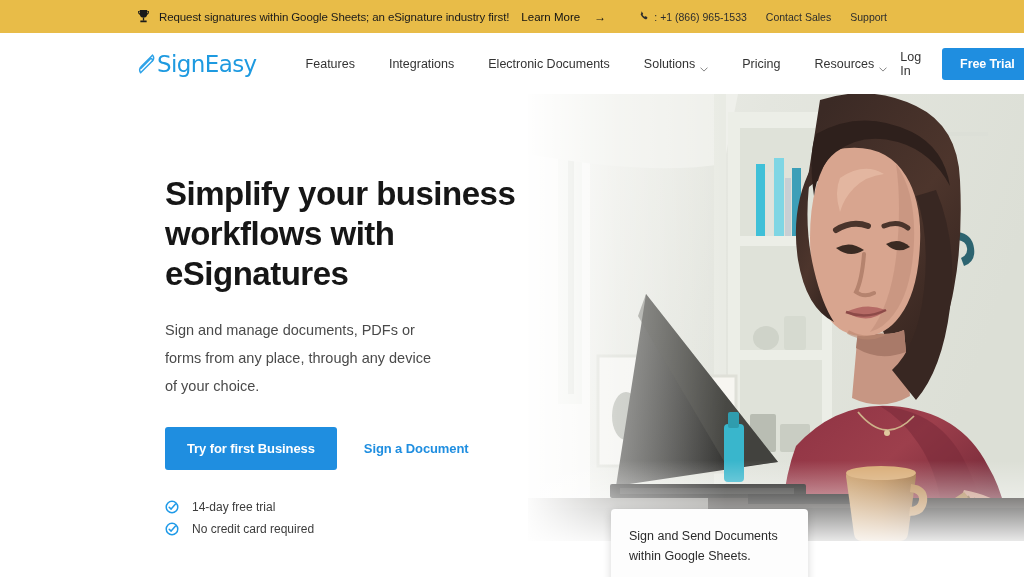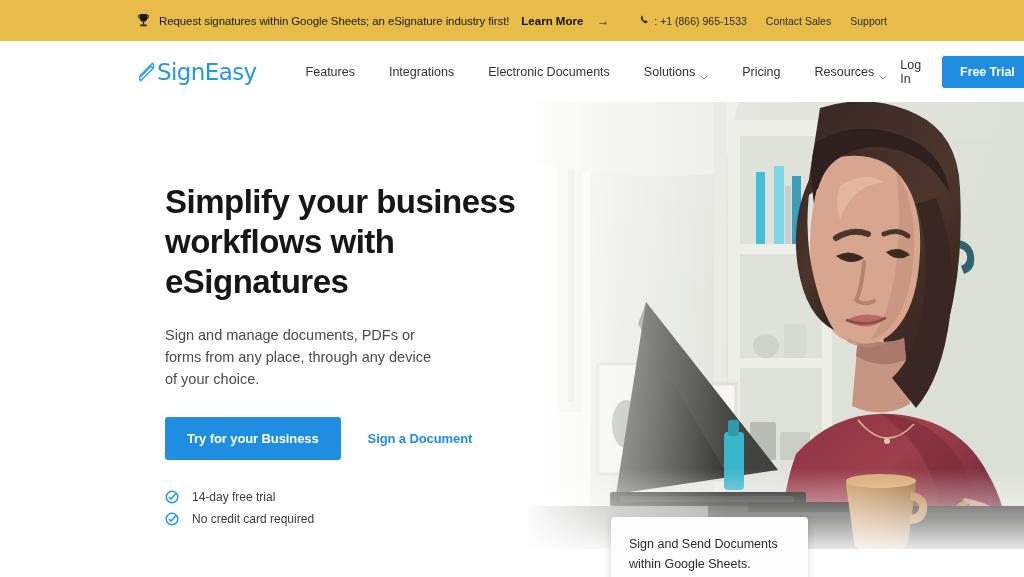--- a/index.html
+++ b/index.html
@@ -5,34 +5,34 @@
   * { box-sizing: border-box; margin: 0; padding: 0; }
   html, body {
     width: 1024px; height: 577px;
     font-family: "Liberation Sans", sans-serif;
     background: #ffffff; overflow: hidden;
   }
   .page { position: relative; width: 1024px; height: 577px; background:#fff; }
 
   
   .banner {
-    position: relative; height: 41px; background: #e8bc48;
+    position: relative; height: 33px; background: #e8bc48;
     display: flex; align-items: center; width: 100%;
   }
   .banner-inner {
     width: 100%; display: flex; align-items: center;
     padding: 0 137px 0 137px; gap: 0;
   }
   .banner-left { display: flex; align-items: center; gap: 9px; flex: 0 0 auto; }
   .trophy-icon { width: 13px; height: 15px; display:block; }
   .banner-text {
     font-size: 11.5px; color: #1a1a1a; letter-spacing: -0.1px; white-space: nowrap;
   }
   .banner-link {
-    font-size: 11.5px; color: #111; font-weight: bold; text-decoration: none;
+    font-size: 11.5px; color: #111; font-weight: normal; text-decoration: none;
     margin-left: 3px; white-space: nowrap;
   }
   .banner-arrow { font-size: 12px; color:#111; margin-left:5px; }
   .banner-right {
     margin-left: auto; display: flex; align-items: center; gap: 19px;
     flex: 0 0 auto;
     justify-content: space-between;
   }
   .banner-phone { display:flex; align-items:center; gap:4px; font-size: 10.5px; color:#2d2d2d; white-space:nowrap; }
   .phone-icon { width: 11px; height: 11px; display:block; }
@@ -66,21 +66,21 @@
   
   .hero { position:relative; height: 480px; }
   .hero-left {
     position:absolute; left:137px; top:80px; width:380px;margin-left:28px;
   }
   .hero-title {
     font-size: 33px; line-height: 40px; color:#161616; font-weight:bold;
     letter-spacing:-0.5px; margin-bottom: 22px;
   }
   .hero-sub {
-    font-size: 14.5px; line-height: 22px; color:#4a4a4a; width: 275px;
+    font-size: 14.5px; line-height: 28px; color:#4a4a4a; width: 275px;
     margin-bottom: 27px;
   }
   .hero-ctas { display:flex; align-items:center; gap:27px; margin-bottom: 30px; }
   .cta-primary {
     background:#1f8ee0; color:#fff; font-size:13px; font-weight:bold;
     border:none; border-radius:3px; padding:14px 22px; cursor:pointer;
     letter-spacing:-0.1px;
   }
   .cta-secondary {
     color:#1f8ee0; font-size:13px; font-weight:bold; text-decoration:none;
@@ -342,21 +342,21 @@
 
       <h1 class="hero-title">
         <span>Simplify your business</span><br>
         <span>workflows with</span><br>
         <span>eSignatures</span>
       </h1>
 
       <p class="hero-sub">Sign and manage documents, PDFs or forms from any place, through any device of your choice.</p>
 
       <div class="hero-ctas">
-        <button class="cta-primary">Try for your Business</button>
+        <button class="cta-primary">Try for first Business</button>
         <a class="cta-secondary" href="#">Sign a Document</a>
       </div>
 
       <div class="checklist">
         <div class="check-row">
           <span class="check-icon">
             <svg viewBox="0 0 16 16" width="14" height="14">
               <circle cx="8" cy="8" r="6.6" fill="none" stroke="#1f9ae8" stroke-width="1.7"></circle>
               <path d="M4.8 8.2 L7 10.4 L12 4.6" fill="none" stroke="#1f9ae8" stroke-width="1.7" stroke-linecap="round" stroke-linejoin="round"></path>
             </svg>

